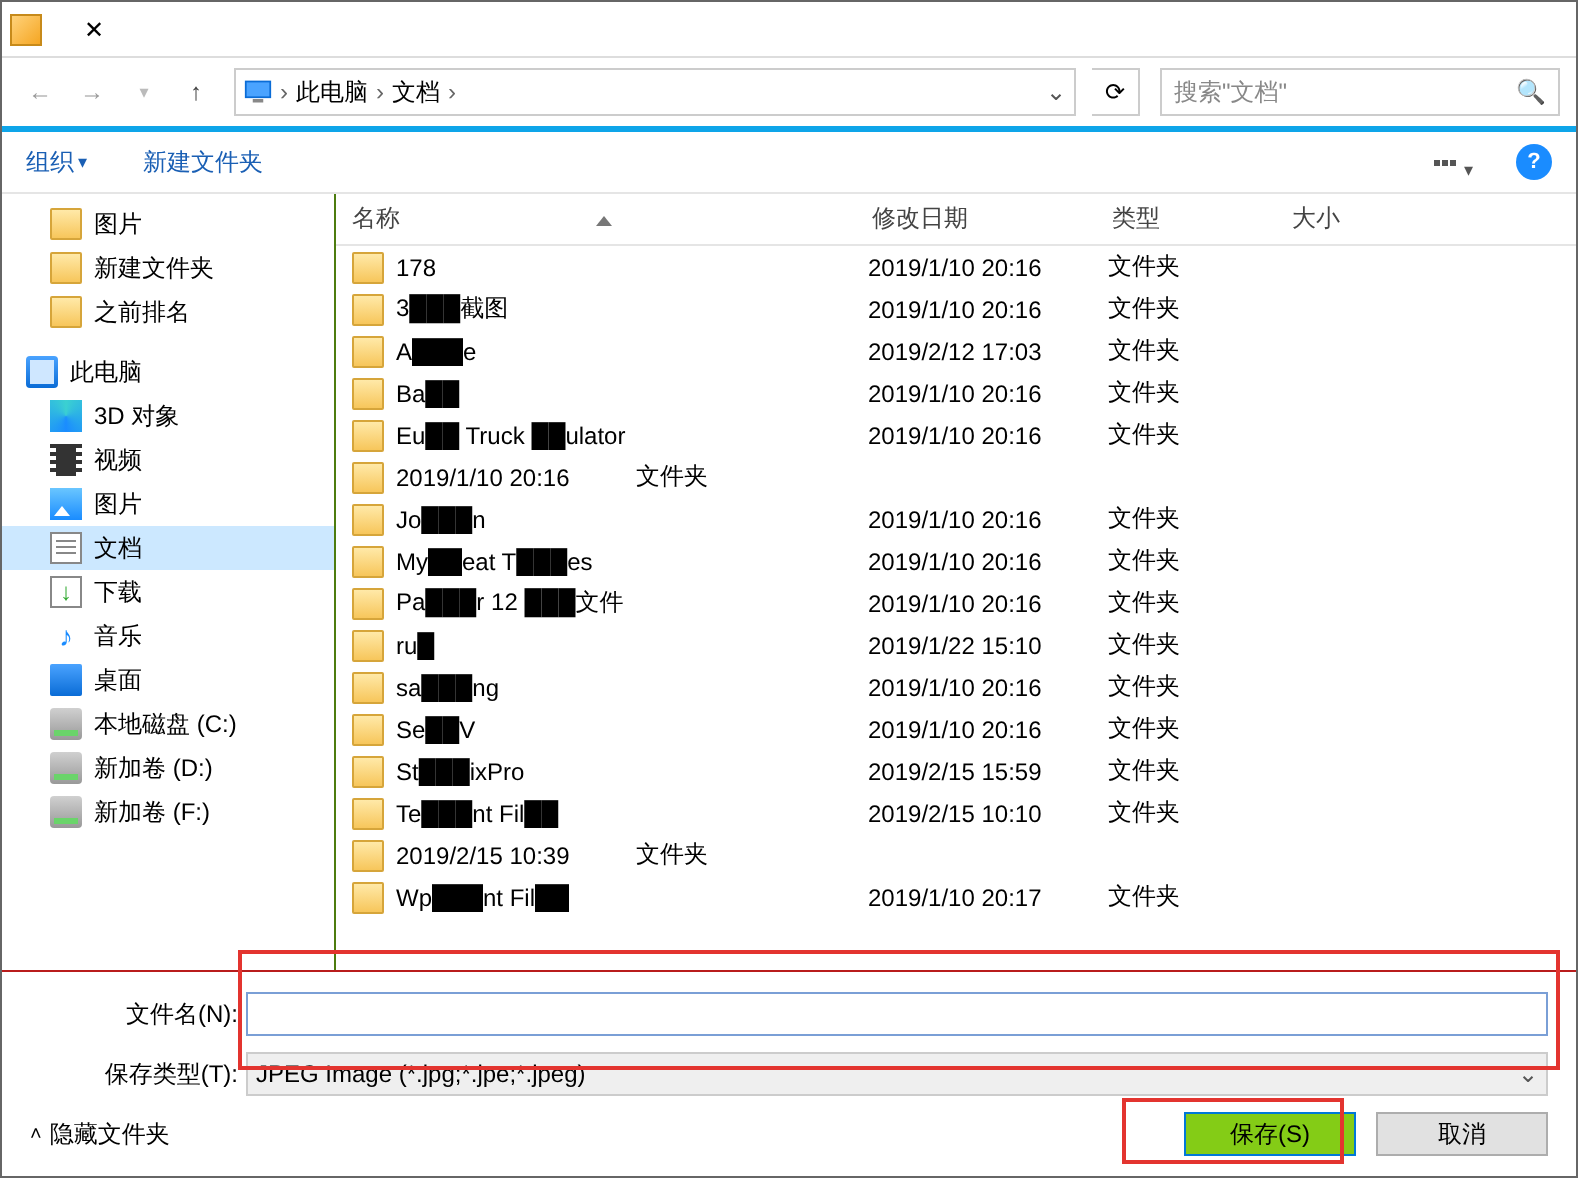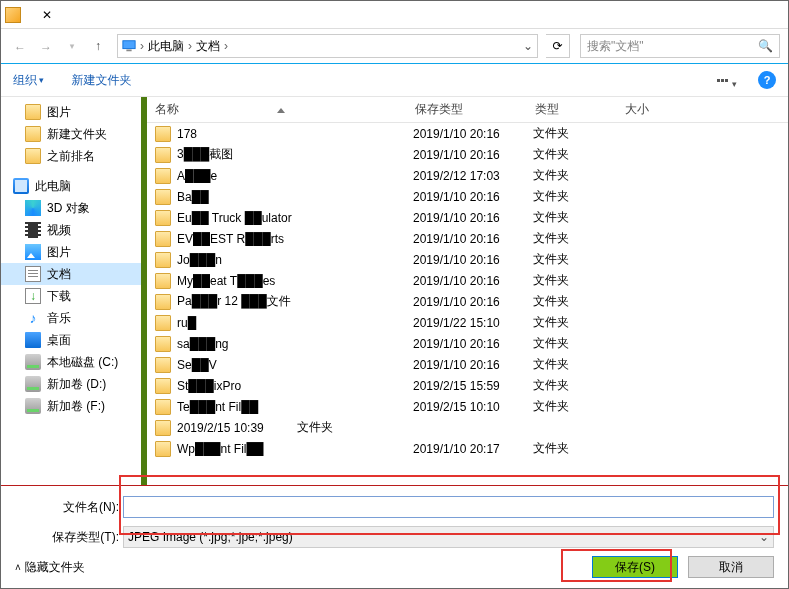--- a/index.html
+++ b/index.html
@@ -10,28 +10,28 @@
 .titlebar .close{width:40px;height:100%;display:flex;align-items:center;justify-content:center;cursor:pointer}
 .navrow{height:34px;display:flex;align-items:center;padding:0 8px;gap:4px}
 .navbtn{width:22px;height:22px;display:flex;align-items:center;justify-content:center;color:#999}
 .uparrow{color:#444}
 .pathbox{flex:1;height:24px;border:1px solid #ccc;display:flex;align-items:center;padding:0 4px;gap:2px;margin:0 4px}
 .pcicon{width:14px;height:14px;display:inline-block}
 .pathsep{color:#666;padding:0 2px}
 .refreshbox{width:24px;height:24px;border:1px solid #ccc;border-left:none;display:flex;align-items:center;justify-content:center}
 .searchbox{width:200px;height:24px;border:1px solid #ccc;display:flex;align-items:center;padding:0 6px;margin-left:6px;color:#888}
 .searchbox .ph{flex:1}
-.toolbar{height:34px;border-bottom:1px solid #e5e5e5;border-top:1px solid #0ea5e9;display:flex;align-items:center;padding:0 12px;gap:4px;background:#fff}
+.toolbar{height:34px;border-bottom:1px solid #e5e5e5;border-top:3px solid #0ea5e9;display:flex;align-items:center;padding:0 12px;gap:4px;background:#fff}
 .toolbar .tlink{color:#1a5fb4;cursor:pointer;display:flex;align-items:center;gap:2px}
 .toolbar .spacer{flex:1}
 .helpicon{width:18px;height:18px;border-radius:50%;background:#1a8cff;color:#fff;display:flex;align-items:center;justify-content:center;font-weight:bold;font-size:11px}
 .viewicon{width:28px;height:18px;display:flex;align-items:center;justify-content:center;gap:1px}
 .viewicon span{width:3px;height:3px;background:#555}
 .mainarea{display:flex;height:388px}
-.sidebar{width:146px;border-right:6px solid #4d7c0f;overflow:hidden;padding-top:4px}
+.sidebar{width:167px;border-right:1px solid #4d7c0f;overflow:hidden;padding-top:4px}
 .sitem{height:22px;display:flex;align-items:center;padding-left:24px;gap:6px;cursor:pointer;white-space:nowrap}
 .sitem.lvl1{padding-left:12px}
 .sitem.selected{background:#cce8ff}
 .sitem .ic{width:16px;height:16px;flex-shrink:0}
 .ic-folder{background:linear-gradient(#ffe9a8,#f7c65b);border:1px solid #d6a53a;border-radius:1px}
 .ic-pc{background:linear-gradient(#4aa3ff,#0a6cd6);border-radius:2px;position:relative}
 .ic-pc:after{content:"";position:absolute;inset:2px;background:#cfe7ff}
 .ic-cloud{position:relative}
 .ic-cloud svg{width:16px;height:16px}
 .ic-3d{background:conic-gradient(#3bd1d1,#1a8cff,#3bd1d1)}
@@ -187,21 +187,21 @@
         <div class="ic ic-disk"></div>
         <span>新加卷 (F:)</span>
       </div>
     </div>
   <div class="filearea">
     <div class="colhead">
       <div class="col col-name">
           <span>名称</span>
           <span class="sortcaret"></span>
         </div>
-      <div class="col col-date">保存类型</div>
+      <div class="col col-date">修改日期</div>
       <div class="col col-type">类型</div>
       <div class="col col-size">大小</div>
     </div>
     <div class="filelist" id="filelist">
         <div class="frow">
           <div class="ic ic-folder"></div>
           <div class="fn">178</div>
           <div class="fd">2019/1/10 20:16</div>
           <div class="ft">文件夹</div>
         </div>
@@ -224,21 +224,20 @@
           <div class="ft">文件夹</div>
         </div>
         <div class="frow">
           <div class="ic ic-folder"></div>
           <div class="fn">Eu██ Truck ██ulator</div>
           <div class="fd">2019/1/10 20:16</div>
           <div class="ft">文件夹</div>
         </div>
         <div class="frow">
           <div class="ic ic-folder"></div>
-          <div class="fn">EV██EST R███rts</div>
           <div class="fd">2019/1/10 20:16</div>
           <div class="ft">文件夹</div>
         </div>
         <div class="frow">
           <div class="ic ic-folder"></div>
           <div class="fn">Jo███n</div>
           <div class="fd">2019/1/10 20:16</div>
           <div class="ft">文件夹</div>
         </div>
         <div class="frow">

